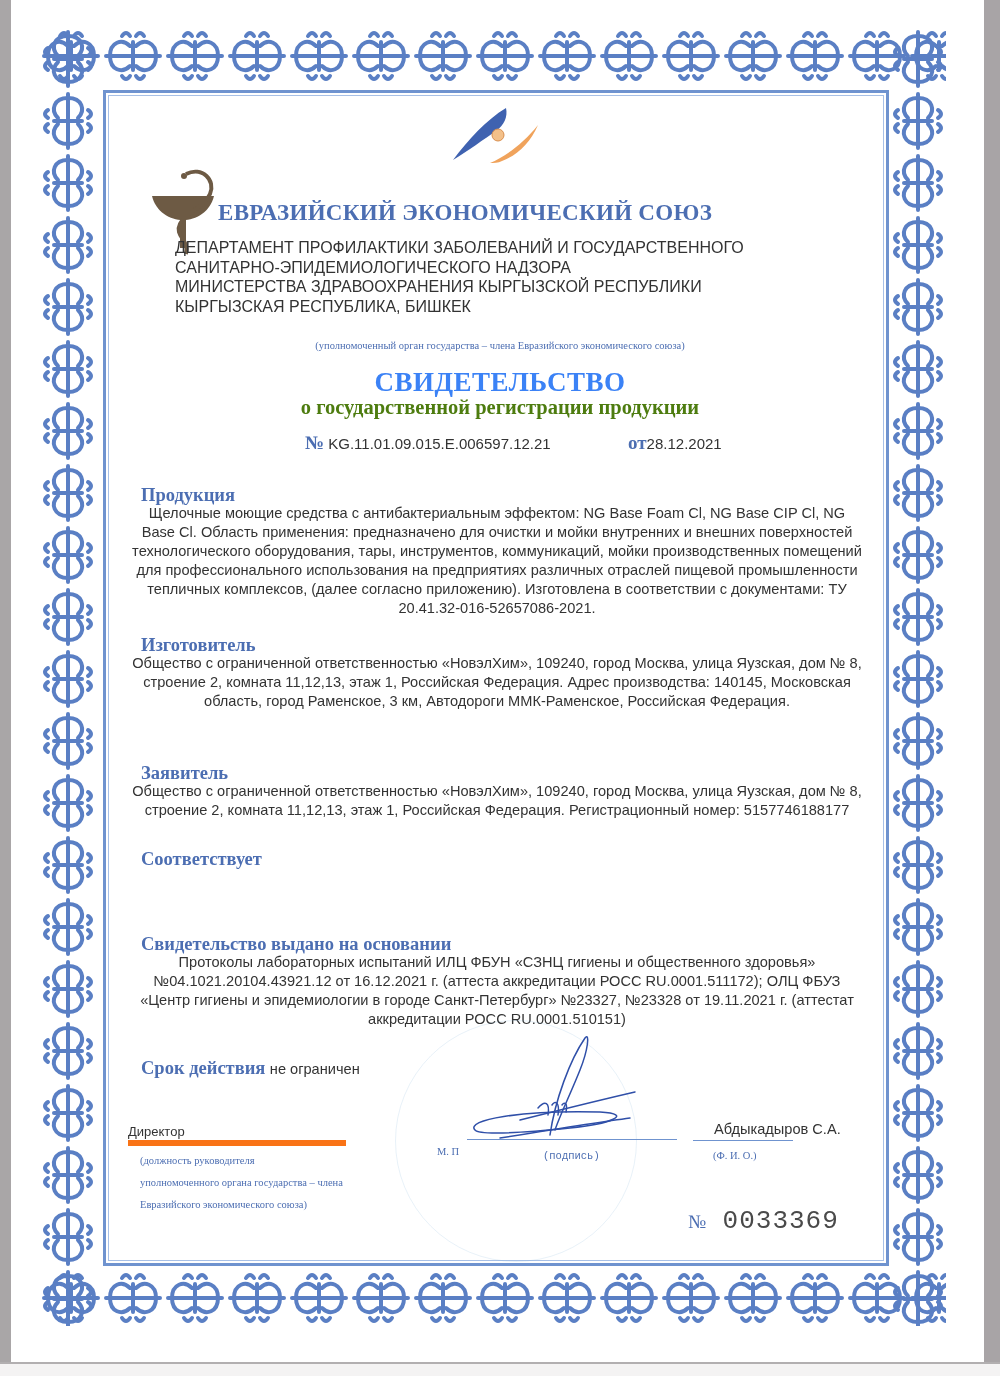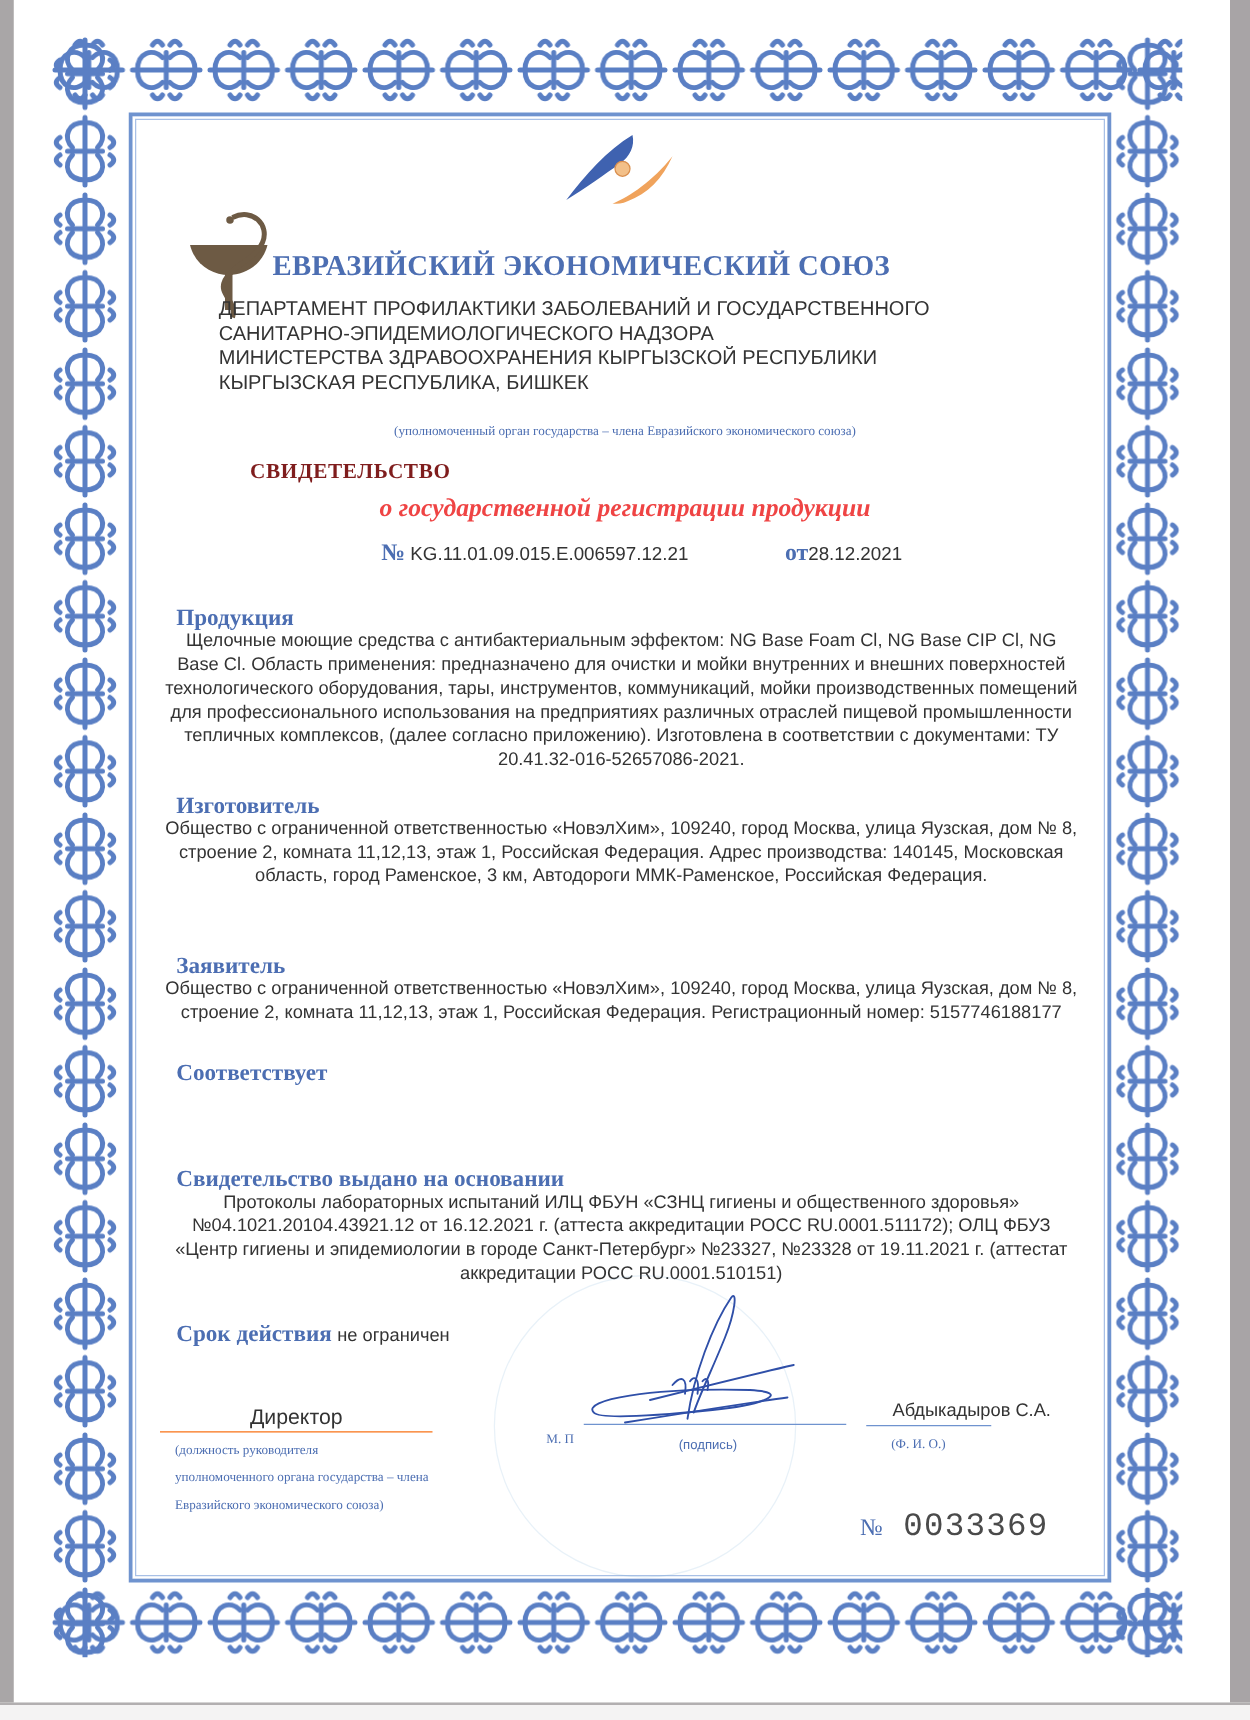--- a/index.html
+++ b/index.html
@@ -38,29 +38,28 @@
   .dept {
     position: absolute; left: 175px; top: 238px; width: 640px; 
     font-size: 16px; line-height: 19.5px; color: #333; text-transform: uppercase;
   }
   .dept div { white-space: nowrap; }
   .authority-note {
     position: absolute; left: 200px; top: 340px; width: 600px; text-align: center;
     font-family: "Liberation Serif", serif; font-size: 10.5px; color: #4c6eb2;
   }
   .cert-title {
-    position: absolute; left: 200px; top: 367px; width: 600px; 
-    font-family: "Liberation Serif", serif; font-weight: bold; font-size: 17px; color: #7f1d1d;
+    position: absolute; left: 200px; top: 367px; width: 600px; text-align: center;
+    font-family: "Liberation Serif", serif; font-weight: bold; font-size: 27px; color: #3b82f6;
     letter-spacing: 0.5px;
   }
   .cert-subtitle {
     position: absolute; left: 200px; top: 396px; width: 600px; text-align: center;
-    font-family: "Liberation Serif", serif; font-weight: bold; font-size: 20.5px; color: #ef4444;
+    font-family: "Liberation Serif", serif; font-weight: bold; font-size: 20.5px; color: #4d7c0f;
     white-space: nowrap;
-    font-style: italic;
   }
   .reg-line { position: absolute; top: 432px; font-size: 15px; color: #333; white-space: nowrap; }
   .reg-no { left: 305px; }
   .reg-date { left: 628px; }
   .reg-line .lbl {
     font-family: "Liberation Serif", serif; font-weight: bold; color: #4c6eb2; font-size: 19px;
   }
 
   .section { position: absolute; left: 132px; width: 730px; }
   .section h2 {
@@ -73,28 +72,28 @@
   .s-product { top: 486px; }
   .s-maker { top: 636px; }
   .s-applicant { top: 764px; }
   .s-complies { top: 850px; }
   .s-basis { top: 935px; }
 
   .validity { position: absolute; left: 141px; top: 1058px; white-space: nowrap; }
   .validity .lbl { font-family: "Liberation Serif", serif; font-weight: bold; font-size: 18.5px; color: #4c6eb2; }
   .validity .val { font-size: 14.6px; color: #333; }
 
-  .director { position: absolute; left: 128px; top: 1124px; width: 218px; border-bottom: 1px solid #f97316; font-size: 17px; padding-bottom: 1px; color: #333; text-align: center; }
+  .director { position: absolute; left: 128px; top: 1124px; width: 218px; border-bottom: 6px solid #f97316; font-size: 13px; padding-bottom: 1px; color: #333; }
   .director-note {
     position: absolute; left: 140px; top: 1150px; width: 260px;
     font-family: "Liberation Serif", serif; font-size: 10.5px; line-height: 22px; color: #4c6eb2;
   }
   .mp { position: absolute; left: 437px; top: 1146px; font-family: Liberation Serif, serif; font-size: 10.5px; color: #4c6eb2; }
   .sig-line { position: absolute; left: 467px; top: 1139px; width: 210px; border-bottom: 1px solid #6f93cf; }
-  .sig-note { position: absolute; left: 543px; top: 1150px; font-family: Liberation Sans, sans-serif; font-size: 10.5px; color: #4c6eb2; }
+  .sig-note { position: absolute; left: 543px; top: 1150px; font-family: Liberation Mono, monospace; font-size: 10.5px; color: #4c6eb2; }
   .signature { position: absolute; left: 460px; top: 1030px; width: 180px; height: 120px; }
   .stamp { position: absolute; left: 395px; top: 1020px; width: 240px; height: 240px; border-radius: 50%; border: 1px solid rgba(130,175,215,0.18); }
   .fio-name { position: absolute; left: 714px; top: 1121px; font-size: 14.6px; color: #333; white-space: nowrap; }
   .fio-rule { position: absolute; left: 693px; top: 1140px; width: 100px; border-bottom: 1px solid #6f93cf; }
   .fio-note { position: absolute; left: 713px; top: 1150px; font-family: "Liberation Serif", serif; font-size: 10.5px; color: #4c6eb2; }
 
   .serial { position: absolute; left: 688px; top: 1206px; white-space: nowrap; }
   .serial .lbl { font-family: "Liberation Serif", serif; font-size: 19px; color: #4c6eb2; margin-right: 12px; }
   .serial .val { font-family: "Liberation Mono", monospace; font-size: 26px; color: #4a4a4a; letter-spacing: 1px; }
 </style>

